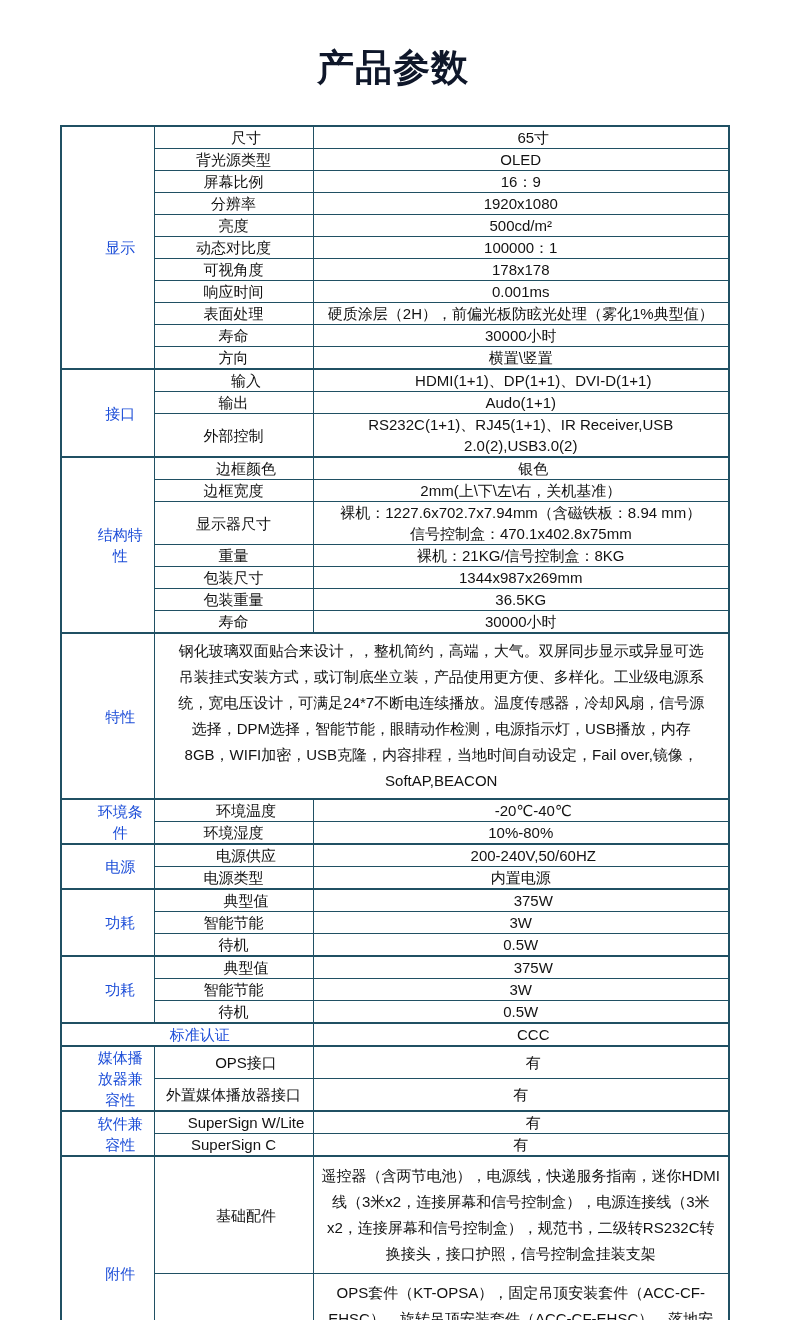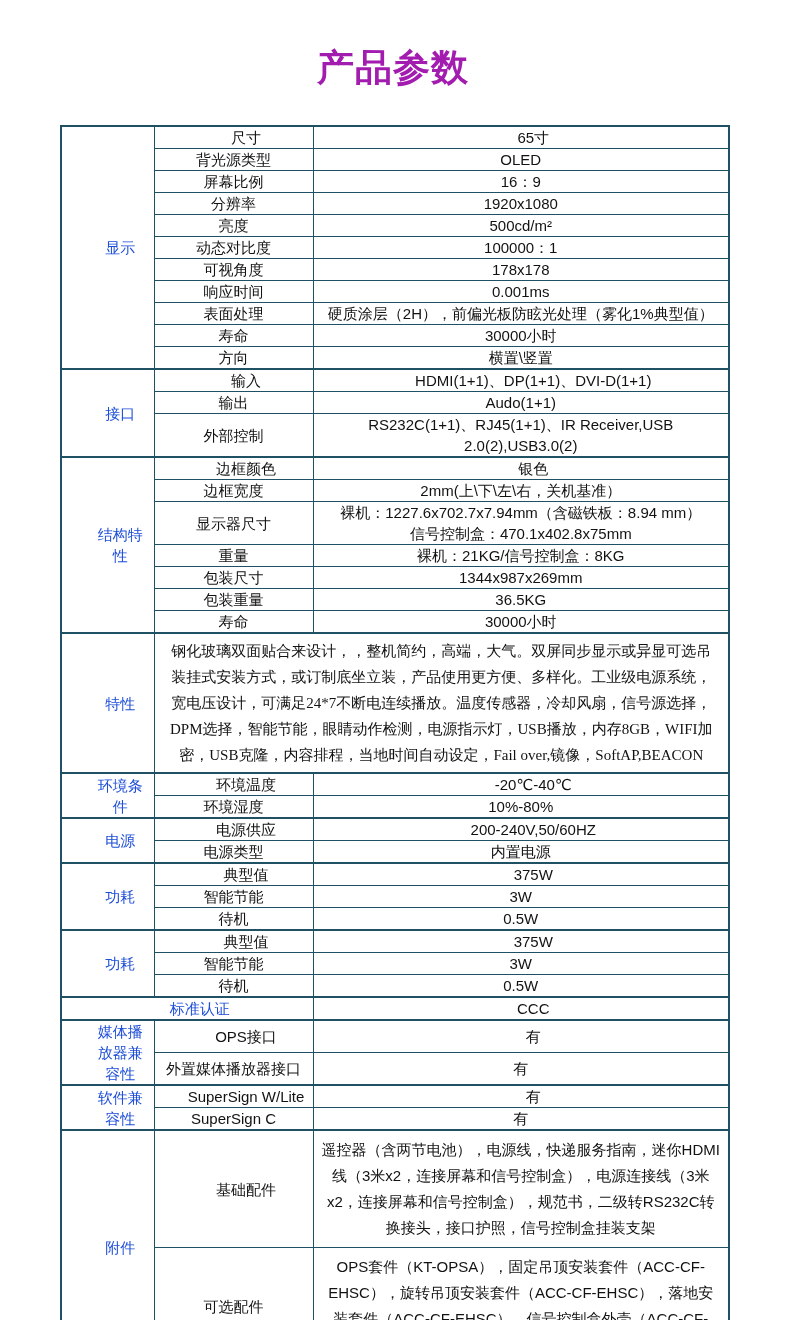--- a/index.html
+++ b/index.html
@@ -7,21 +7,21 @@
     width:790px;height:1320px;background:#ffffff;
     font-family:"Liberation Sans","DejaVu Sans",sans-serif;
     color:#121212;
   }
   .page-title{
     text-align:center;
     margin:46px 4px 0 0;
     padding:0;
     font-size:37px;
     font-weight:bold;
-    color:#a21caf;
+    color:#0f172a;
     letter-spacing:1px;
     line-height:43px;
   }
   .spec-wrap{margin-top:36px;}
   table.spec{
     border-collapse:collapse;
     table-layout:fixed;
     width:668px;
     margin:0 auto;
     border:2px solid #205063;
@@ -37,23 +37,22 @@
     line-height:21px;
     height:21px;
     padding:0 5px;
     white-space:pre-line;
     word-break:break-word;
   }
   td.st{border-top:2px solid #205063;padding-left:30px;}
   td.cat{color:#1d4ed8;}
   td.para{
     line-height:26px;
-    padding:4px 12px;
+    padding:4px 20px;
     height:auto;
-    font-family:Liberation Serif, serif;
   }
   td.para2{
     line-height:26px;
     padding:6px 8px;
     height:auto;
   }
 </style>
 </head>
 <body>
 

